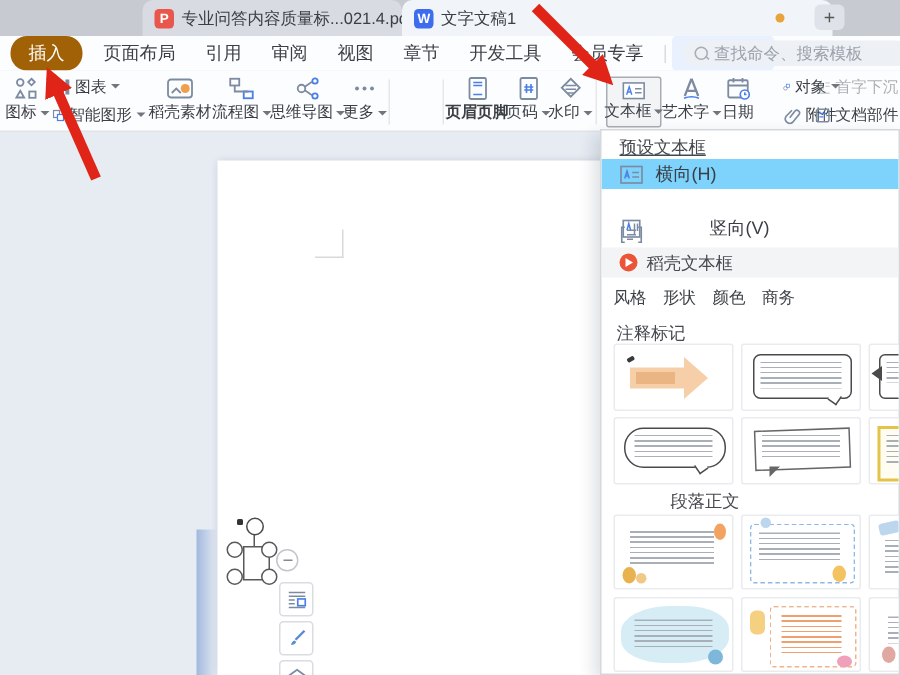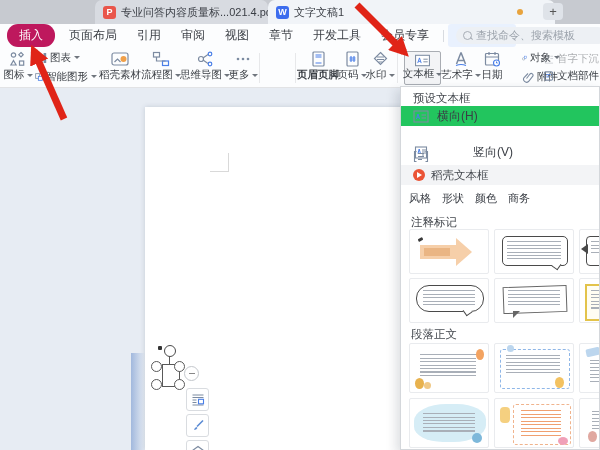--- a/index.html
+++ b/index.html
@@ -19,21 +19,21 @@
   .ficon.pdf{background:#e9564b;}
   .ficon.wps{background:#3d6dee;}
   .tab-label{white-space:nowrap;overflow:hidden;}
   .mod-dot{position:absolute;left:517px;top:9px;width:6px;height:6px;border-radius:50%;background:#e8a33d;}
   .newtab{position:absolute;left:543px;top:3px;width:20px;height:17px;border-radius:4px;background:#dfe3e9;
     display:flex;align-items:center;justify-content:center;font-size:13px;color:#555;}
   
   .menubar{position:absolute;left:0;top:24px;width:600px;height:23px;background:#fcfdfe;
     display:flex;align-items:center;padding-left:7px;box-sizing:border-box;font-size:12px;color:#3b3f45;}
   .mi{padding:3px 10px;white-space:nowrap;}
-  .mi-pill{background:#be185d;color:#fff;border-radius:11px;padding:3px 12px;margin-right:4px;}
+  .mi-pill{background:#a16207;color:#fff;border-radius:11px;padding:3px 12px;margin-right:4px;}
   .mi-blue{color:#3d6dee;}
   .mi-blue.bg{background:#e9f1fe;border-radius:3px;}
   .msep{width:1px;height:12px;background:#d8dbe0;margin:0 4px;}
   .searchbox{position:absolute;left:456px;top:27px;width:150px;height:17px;border-radius:9px;background:#edf0f4;
     display:flex;align-items:center;gap:4px;padding-left:7px;box-sizing:border-box;font-size:11px;color:#9ba2ab;}
   .mag{width:7px;height:7px;border:1.2px solid #a7adb5;border-radius:50%;position:relative;flex:0 0 auto;}
   .mag:after{content:"";position:absolute;left:6px;top:6px;width:3px;height:1.2px;background:#a7adb5;transform:rotate(45deg);}
   
   .ribbon{position:absolute;left:0;top:47px;width:600px;height:41px;background:#fcfdfe;border-bottom:1px solid #e2e3e5;box-sizing:border-box;}
   .rb{position:absolute;top:2px;height:36px;display:flex;flex-direction:column;align-items:center;
@@ -61,21 +61,21 @@
     background:#fff;z-index:5;display:flex;align-items:center;justify-content:center;}
   .fbtn-min i{display:block;width:6px;height:1.5px;background:#888;}
   .fbtn{position:absolute;left:186px;width:21px;height:21px;background:#fff;border:1px solid #d9dce0;border-radius:3px;
     z-index:5;display:flex;align-items:center;justify-content:center;}
   
   .panel{position:absolute;left:400px;top:86px;width:200px;height:364px;background:#fff;
     border:1px solid #d4d7db;box-sizing:border-box;box-shadow:-4px 4px 10px rgba(30,40,60,.15);z-index:20;overflow:hidden;}
   .p-head{position:absolute;left:12px;font-size:11.5px;color:#45494f;}
   .p-item{position:absolute;left:0;width:100%;height:20px;display:flex;align-items:center;gap:8px;
     padding-left:12px;box-sizing:border-box;font-size:12px;color:#3a3e45;}
-  .p-item.hl{background:#22c55e;text-align:center;}
+  .p-item.hl{background:#7dd3fc;text-align:center;}
   .docer-row{position:absolute;left:0;top:78px;width:100%;height:20px;background:#f3f4f6;display:flex;
     align-items:center;gap:6px;padding-left:12px;box-sizing:border-box;font-size:11.5px;color:#45494f;}
   .docer-logo{width:12px;height:12px;border-radius:50%;background:#eb5436;position:relative;flex:0 0 auto;}
   .docer-logo:after{content:"";position:absolute;left:4px;top:3px;width:0;height:0;
     border-left:5px solid #fff;border-top:3px solid transparent;border-bottom:3px solid transparent;}
   .pills{position:absolute;left:8px;top:104px;display:flex;align-items:center;gap:11px;font-size:11px;color:#3d4148;}
   .pill-active{background:#3d6dee;color:#fff;border-radius:9px;padding:2.5px 9px;}
   .sec{position:absolute;left:10px;font-size:11.5px;color:#45494f;}
   .thumb{position:absolute;width:80px;background:#fff;border:1px solid #e9ebee;border-radius:2px;overflow:hidden;box-sizing:border-box;}
   .tl{background:repeating-linear-gradient(#a9afb8 0,#a9afb8 1px,transparent 1px,transparent 3.5px);}
@@ -287,21 +287,21 @@
         <span class="cv"></span>
     </div>
     <div class="srow">
       <svg class="ric" width="12" height="12" viewBox="0 0 12 12">
         <path d="M4.5 7.5 L8 3 a1.8 1.8 0 0 1 2.8 2.2 L6.5 10.5 a3 3 0 0 1 -4.4 -4 L6 2.5" fill="none" stroke="#7c8ba1" stroke-width="1.1"></path>
       </svg>
       <span>附件</span>
     </div>
   </div>
 
-  <div class="stack" style="left:543px;width:56px;justify-content:center;">
+  <div class="stack" style="left:543px;width:56px;">
     <div class="srow dis">
       <svg class="ric" width="12" height="12" viewBox="0 0 12 12">
         <path d="M3.5 8 L5 2.5 L6.5 8" fill="none" stroke="#8a909a" stroke-width="1.1"></path>
         <path d="M8 3 h3 M8 5.5 h3 M2 10.5 h9" stroke="#8a909a" stroke-width="1"></path>
       </svg>
       <span>首字下沉</span>
     </div>
     <div class="srow">
       <svg class="ric" width="12" height="12" viewBox="0 0 12 12">
         <rect x="1.5" y="1.5" width="9" height="9" rx="1.5" fill="none" stroke="#7c8ba1" stroke-width="1.1"></rect>
@@ -341,21 +341,21 @@
     <path d="M5.5 8 q-2 .5 -2.5 3 q2.5 0 3.5 -2 z" fill="#5b8bd4"></path>
   </svg>
 </div>
 <div class="fbtn" style="top:440px;">
   <svg width="14" height="14" viewBox="0 0 14 14">
     <path d="M7 1.5 L12.5 5.5 10.5 12 3.5 12 1.5 5.5 z" fill="none" stroke="#7c8ba1" stroke-width="1.2"></path>
   </svg>
 </div>
 
 <div class="panel">
-  <div class="p-head" style="top:4px;">预设文本框</div>
+  <div class="p-head" style="top:4px;text-decoration:underline;">预设文本框</div>
 
   <div class="p-item hl" style="top:19px;">
     <svg width="16" height="13" viewBox="0 0 16 13">
       <rect x="1" y="1" width="14" height="11" fill="none" stroke="#7c8ba1" stroke-width="1.1"></rect>
       <path d="M3.5 9 L5 4 L6.5 9 M4.2 7.3 h1.6" fill="none" stroke="#4a7fe8" stroke-width="1"></path>
       <path d="M8.5 5 h4.5 M8.5 8 h4.5" stroke="#7c8ba1" stroke-width="1"></path>
     </svg>
     <span>横向(H)</span>
   </div>
 
@@ -414,21 +414,21 @@
   <div class="thumb" style="left:93px;top:191px;height:45px;">
     <div class="bub" style="left:8px;top:7px;width:62px;height:25px;transform:rotate(-2deg);border-color:#666;"></div>
     <div style="position:absolute;left:18px;top:32px;width:0;height:0;border-top:7px solid #666;border-right:7px solid transparent;"></div>
     <div class="tl" style="position:absolute;left:13px;top:11px;width:52px;height:16px;"></div>
   </div>
   <div class="thumb" style="left:178px;top:191px;width:80px;height:45px;">
     <div style="position:absolute;left:5px;top:5px;width:68px;height:33px;border:2px solid #e3c34a;background:#fffdf2;"></div>
     <div class="tl" style="position:absolute;left:11px;top:11px;width:12px;height:20px;"></div>
   </div>
 
-  <div class="sec" style="top:240px;">段落正文</div>
+  <div class="sec" style="top:240px;margin-left:36px;">段落正文</div>
 
   <div class="thumb" style="left:8px;top:256px;height:50px;">
     <div class="tl" style="position:absolute;left:10px;top:10px;width:56px;height:24px;"></div>
     <span class="blob" style="left:66px;top:5px;width:8px;height:11px;background:#f3a361;"></span>
     <span class="blob" style="left:5px;top:34px;width:9px;height:11px;background:#e8b24e;"></span>
     <span class="blob" style="left:14px;top:38px;width:7px;height:7px;background:#f0c987;"></span>
   </div>
   <div class="thumb" style="left:93px;top:256px;height:50px;">
     <div style="position:absolute;left:5px;top:5px;width:68px;height:38px;border:1px dashed #8fb7e8;border-radius:3px;"></div>
     <div class="tl" style="position:absolute;left:11px;top:11px;width:54px;height:20px;"></div>

